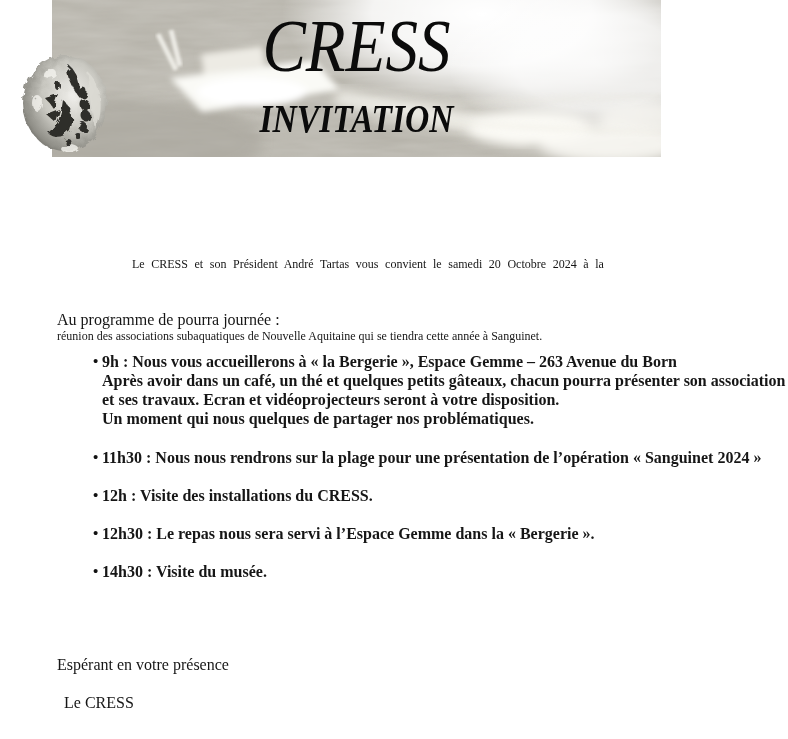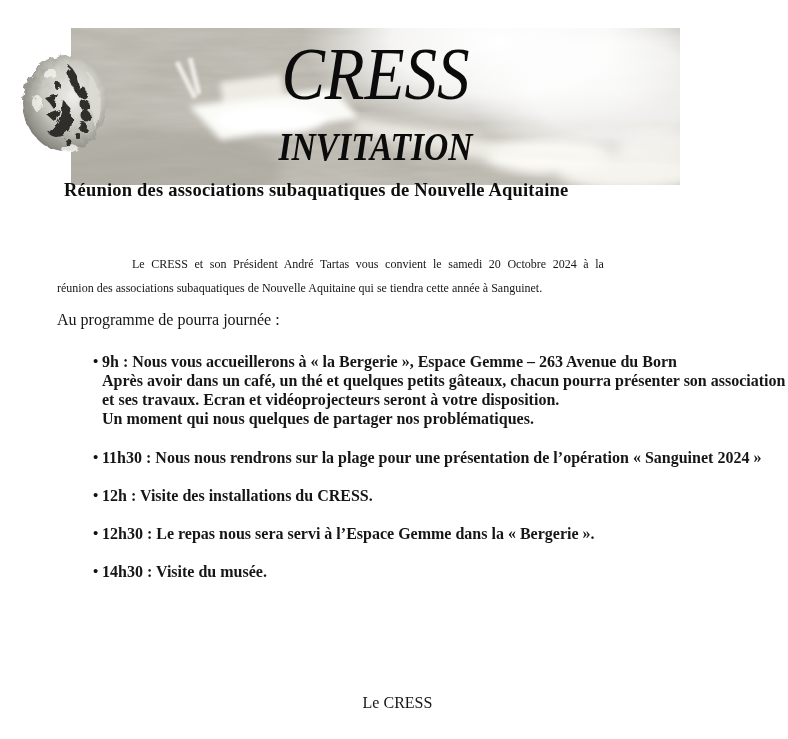--- a/index.html
+++ b/index.html
@@ -1,21 +1,21 @@
 <!DOCTYPE html>
 <html><head>
 <meta charset="utf-8">
 <style>
   html,body { margin:0; padding:0; background:#ffffff; }
   .page {
     position:relative; width:788px; height:739px; background:#ffffff;
     font-family:"Liberation Serif", serif; color:#161616; overflow:hidden;
   }
   
-  .banner { position:absolute; left:71px; top:0; width:609px; height:177px; overflow:hidden;margin-top:28px; }
+  .banner { position:absolute; left:52px; top:0; width:609px; height:177px; overflow:hidden; }
   .banner svg { position:absolute; left:0; top:0; }
   .banner-title {
     position:absolute; top:9px; left:0; right:0; text-align:center;
     font-style:italic; font-size:74px; line-height:74px; color:#0b0b0b;
     transform:scaleX(.88);
   }
   .banner-subtitle {
     position:absolute; top:99px; left:0; right:0; text-align:center;
     font-style:italic; font-weight:bold; font-size:40px; line-height:40px; color:#0b0b0b;
     transform:scaleX(.84);
@@ -23,37 +23,37 @@
   .coin { position:absolute; left:20px; top:52px; width:90px; height:103px; }
 
   
   .heading {
     position:absolute; left:64px; top:179px; margin:0;
     font-size:18.5px; font-weight:bold; line-height:22px; letter-spacing:.2px;
     white-space:nowrap; color:#0e0e0e;
   }
   .intro { position:absolute; left:57px; top:253px; width:684px; font-size:12px; line-height:23.5px; }
   .intro-line1 { padding-left:75px; word-spacing:3.6px; white-space:nowrap; }
-  .intro-line2 { white-space:nowrap; }
+  .intro-line2 { white-space:nowrap;margin-top:48px; }
   .program-label { position:absolute; left:57px; top:310px; font-size:16px; line-height:19px; }
 
   .schedule {
     position:absolute; left:57px; top:352px; width:710px;
     list-style:none; margin:0; padding:0; font-size:16px; line-height:19px;font-weight:bold;
   }
   .schedule li { position:relative; padding-left:45px; margin-bottom:19px; }
   .schedule li:first-child { margin-bottom:20px; }
   .schedule li::before {
     content:"\2022"; position:absolute; left:36px; top:0;
     font-size:15px; line-height:19px; color:#111;
   }
   .sched-line { white-space:nowrap; }
 
   .closing  { position:absolute; left:57px; top:655px; font-size:16px; line-height:19px; }
-  .signature { position:absolute; left:57px; top:693px; width:681px; text-align:center; font-size:16px; line-height:19px; }
+  .signature { position:absolute; left:64px; top:693px; width:681px; text-align:left; font-size:16px; line-height:19px; }
 </style>
 </head>
 <body>
 
 <div class="page">
 
   <div class="banner">
     <svg width="609" height="157" viewBox="0 0 609 157" preserveAspectRatio="none" aria-hidden="true">
       <defs>
         <radialGradient id="glow" cx="50%" cy="50%" r="50%">
@@ -139,21 +139,20 @@
         <ellipse cx="38" cy="34" rx="3" ry="4"></ellipse>
       </g>
       <g fill="#f5f4ef" opacity="0.8">
         <ellipse cx="30" cy="22" rx="7" ry="5"></ellipse>
         <ellipse cx="18" cy="52" rx="5" ry="8"></ellipse>
         <ellipse cx="50" cy="97" rx="9" ry="4"></ellipse>
       </g>
     </g>
   </svg>
 
-  <h1 class="heading">Réunion des associations subaquatiques de Nouvelle Aquitaine</h1>
 
   <div class="intro">
     <div class="intro-line1">Le CRESS et son Président André Tartas vous convient le samedi 20 Octobre 2024 à la</div>
     <div class="intro-line2">réunion des associations subaquatiques de Nouvelle Aquitaine qui se tiendra cette année à Sanguinet.</div>
   </div>
 
   <div class="program-label">Au programme de pourra journée :</div>
 
   <ul class="schedule">
       <li>
@@ -169,15 +168,16 @@
         <div class="sched-line">12h : Visite des installations du CRESS.</div>
       </li>
       <li>
         <div class="sched-line">12h30 : Le repas nous sera servi à l’Espace Gemme dans la « Bergerie ».</div>
       </li>
       <li>
         <div class="sched-line">14h30 : Visite du musée.</div>
       </li>
     </ul>
 
+  <div class="closing">Espérant en votre présence</div>
   <div class="signature">Le CRESS</div>
 
 </div>
 
 </body></html>

